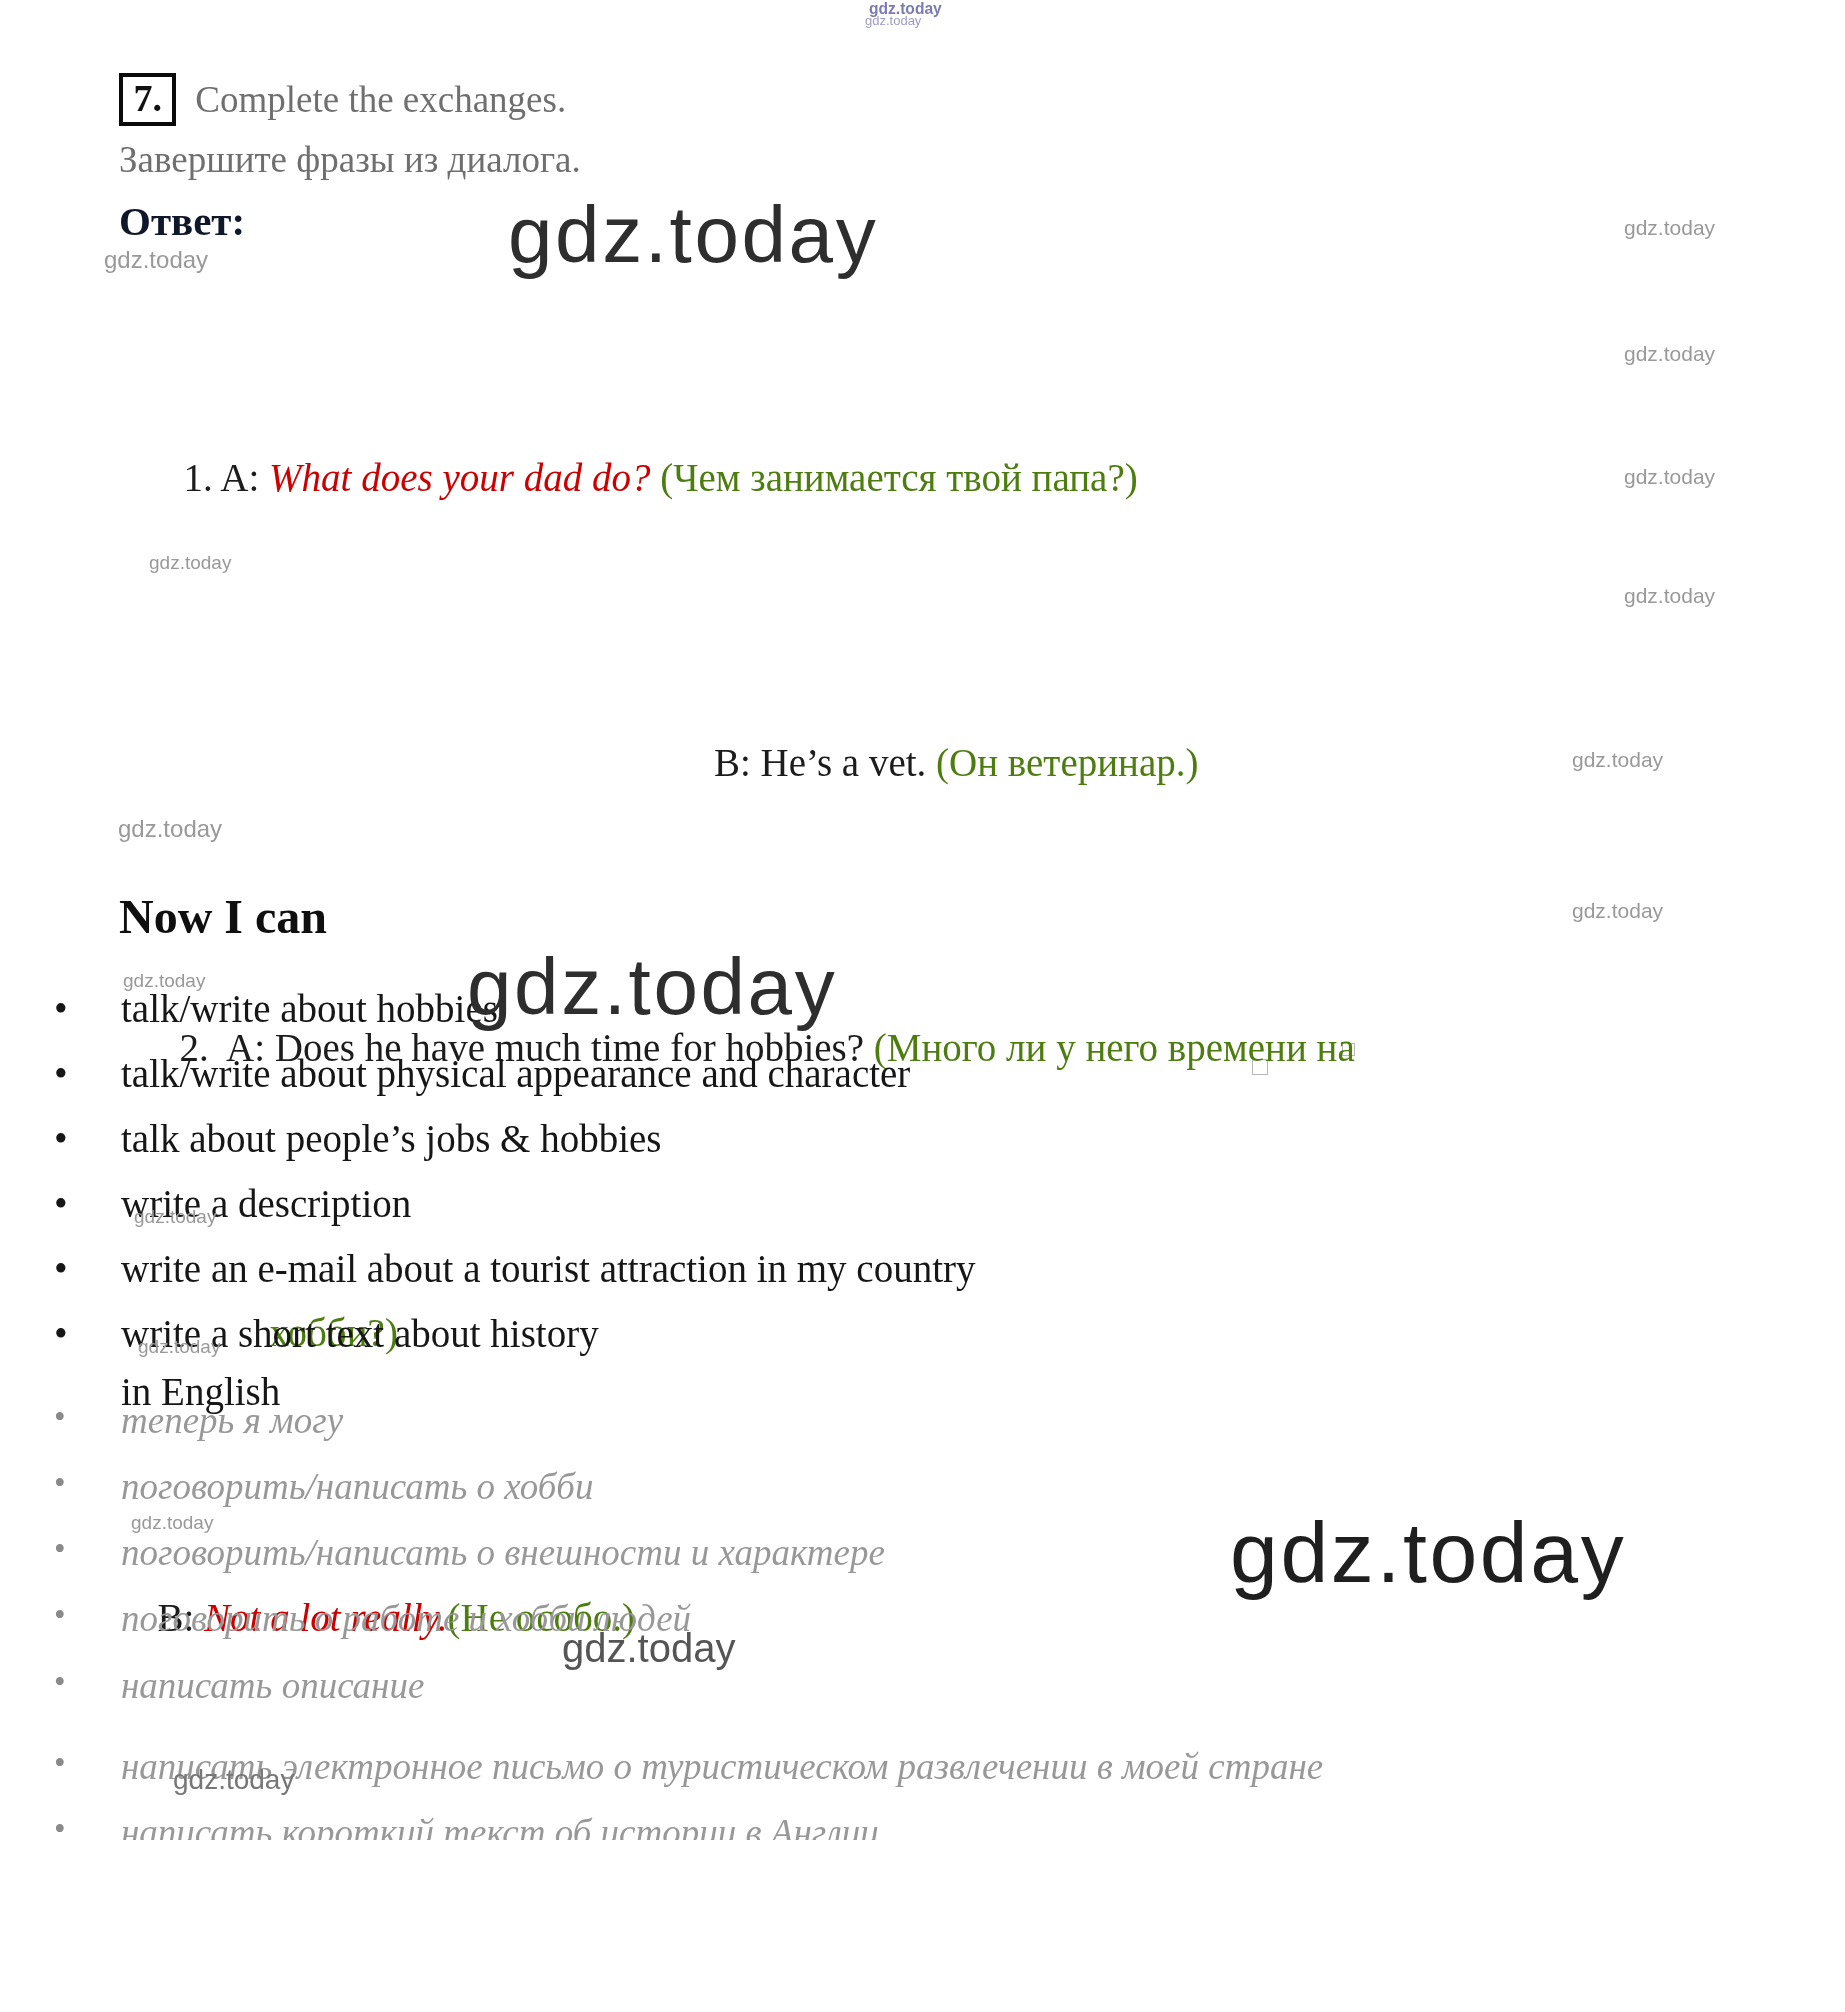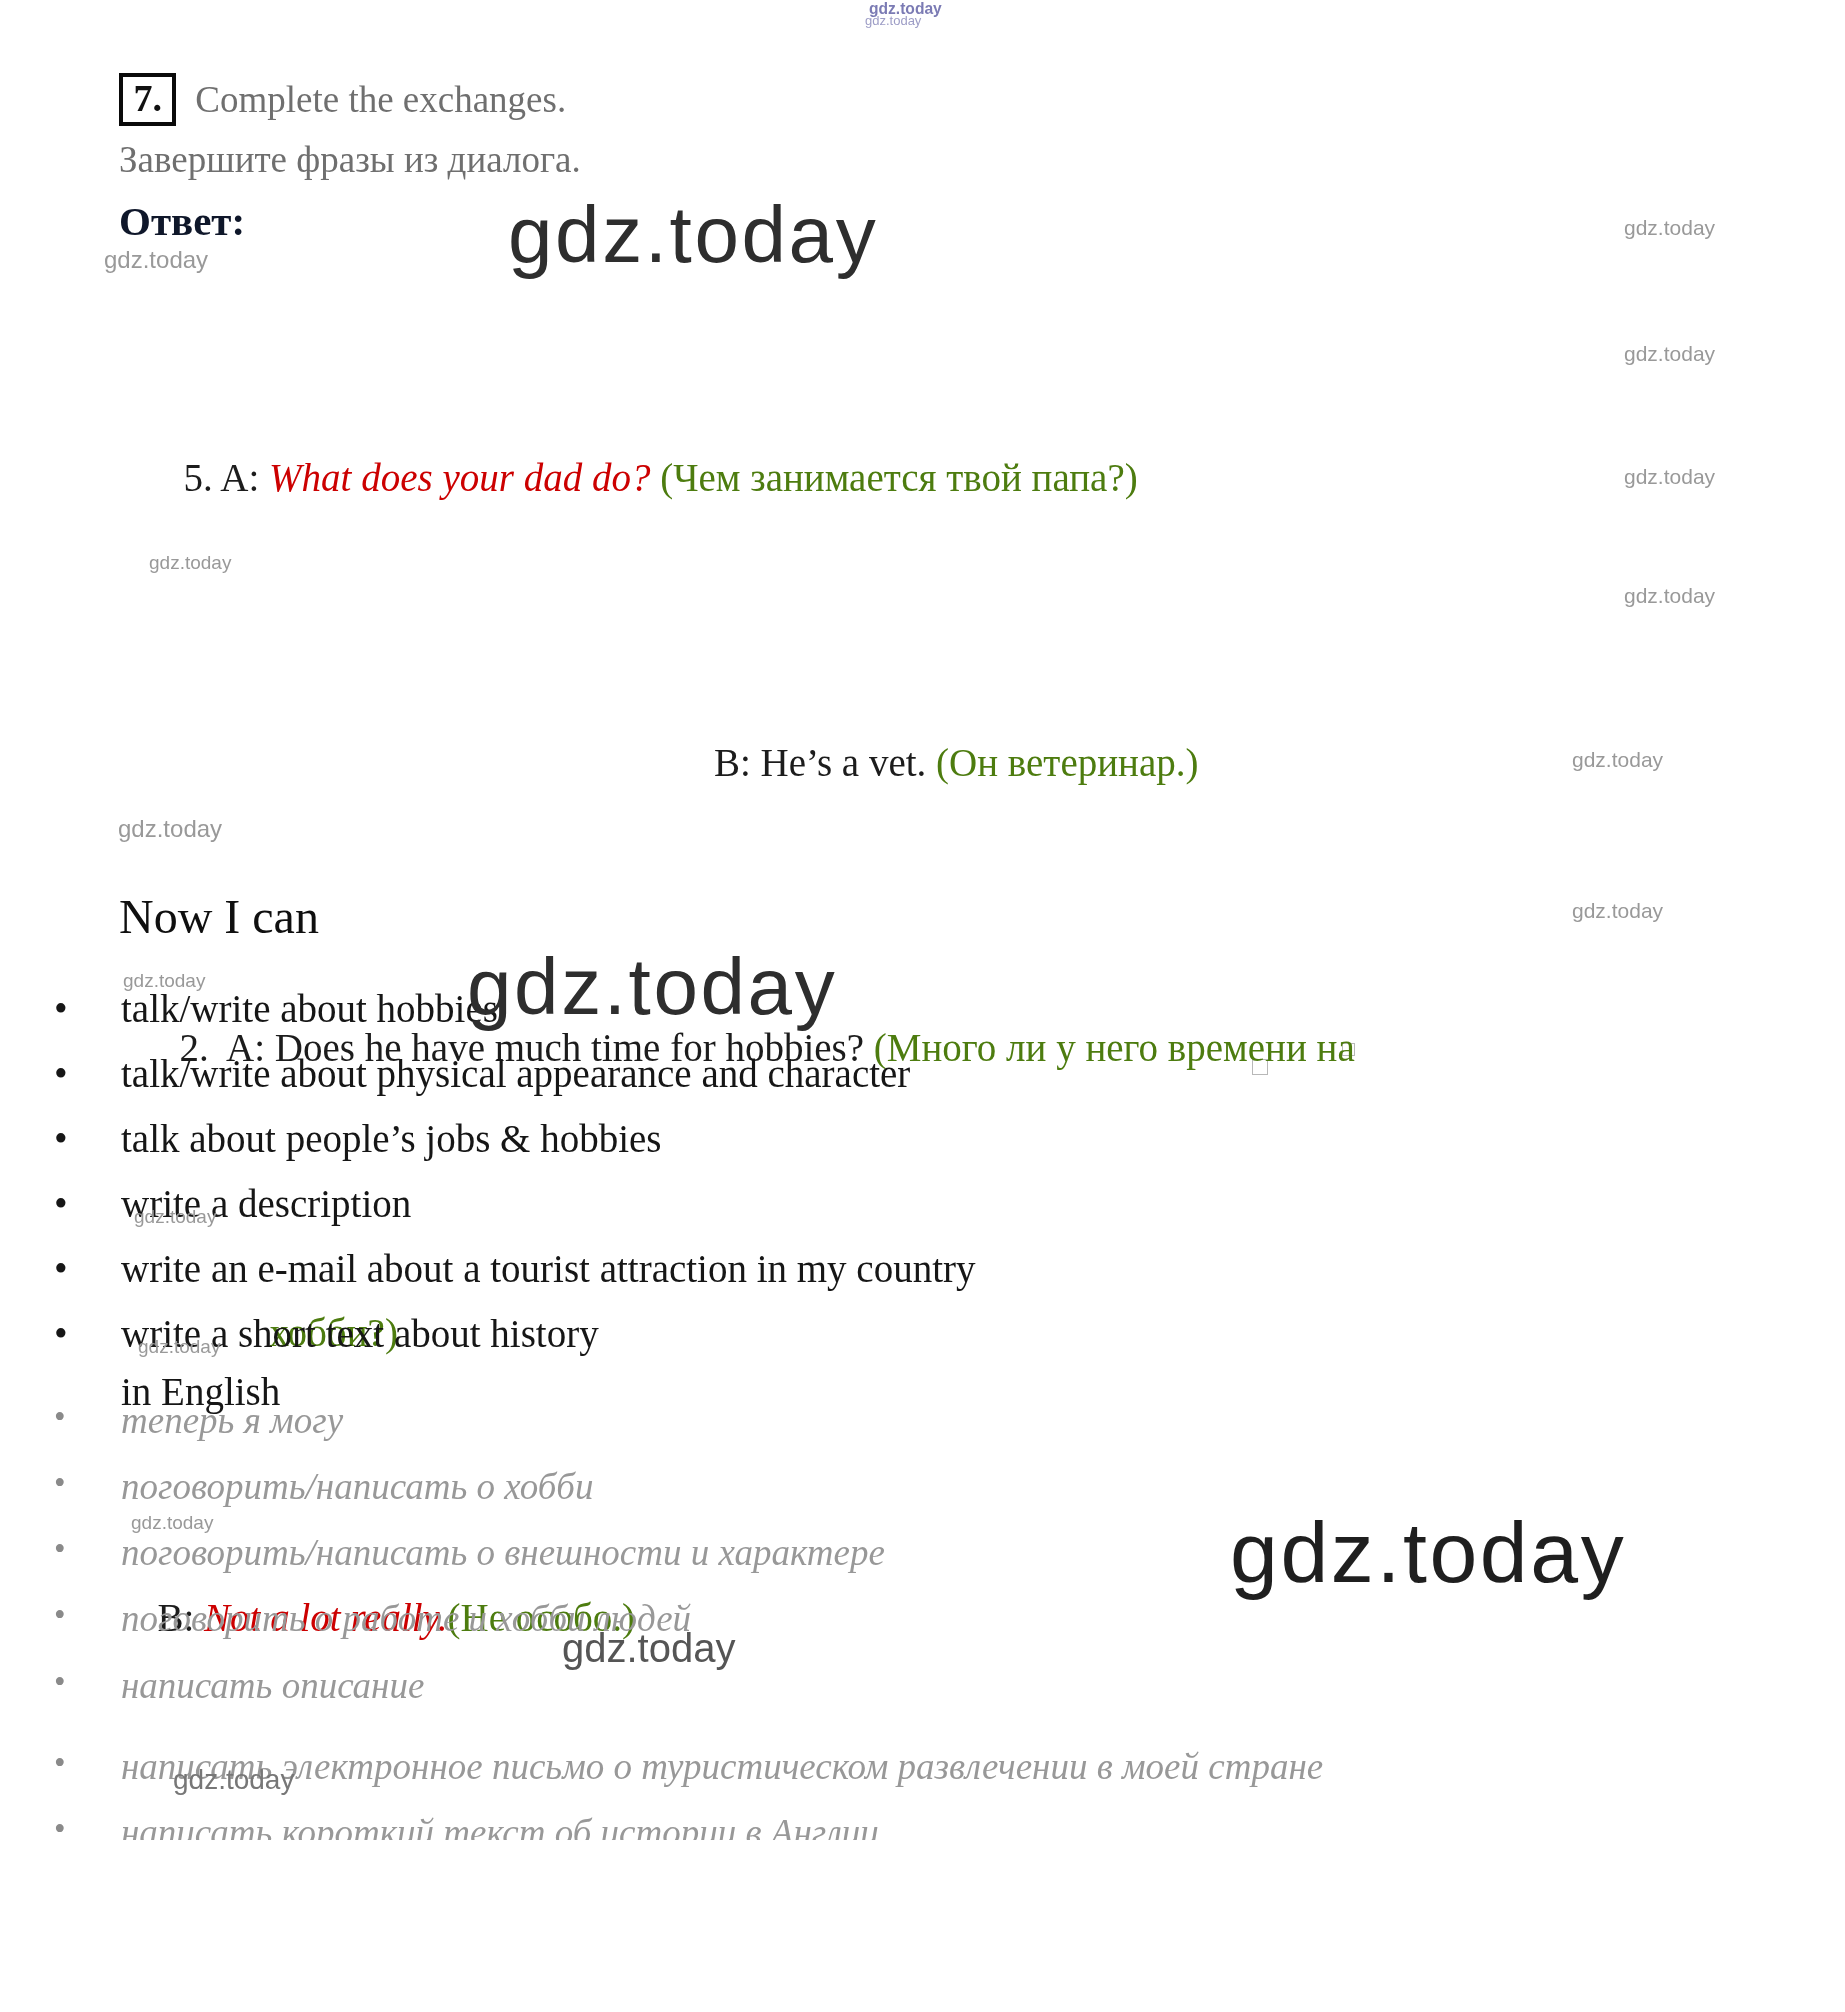--- a/index.html
+++ b/index.html
@@ -50,21 +50,21 @@
   .pl15 { padding-left:13px; }
   .pl40 { padding-left:35px; }
   .pl45 { padding-left:39px; }
   .pl55 { padding-left:48px;text-align:center; }
   .pl145 { padding-left:125px; }
   .red { color:#cc0000; font-style:italic; }
   .gray { color:#4d7c0f; }
   
   .nic-title {
     position:absolute; left:119px; top:889px;
-    font-size:48px; font-weight:normal; color:#0f0f0f; z-index:2;
+    font-size:48px; font-weight:bold; color:#0f0f0f; z-index:2;
   }
   .en-list {
     position:absolute; left:54px; top:986px; width:1349px;
     font-size:39px; color:#161616; z-index:2;
   }
   .ru-list {
     position:absolute; left:54px; top:1399px; width:1712px;
     font-size:37px; font-style:italic; color:#989898; z-index:2;
   }
   .row { display:flex; align-items:flex-start; margin-bottom:19px; }
@@ -118,21 +118,21 @@
       <span class="num-box">7.</span>
       <span class="task-en">Complete the exchanges.</span>
     </div>
     <div class="task-ru">Завершите фразы из диалога.</div>
   </div>
 
   <div class="answer-label">Ответ:</div>
 
   <div class="dialogue">
     <div class="dlg-line pl45">
-      <span>5. A: </span><span class="red">What does your dad do? </span><span></span><span class="gray">(Чем занимается твой папа?)</span>
+      <span>1. A: </span><span class="red">What does your dad do? </span><span></span><span class="gray">(Чем занимается твой папа?)</span>
     </div>
     <div class="dlg-line pl55">
       <span>B: </span><span class="red"></span><span>He’s a vet. </span><span class="gray">(Он ветеринар.)</span>
     </div>
     <div class="dlg-line pl40">
       <span>2.  A: </span><span>Does he have much time for hobbies? </span><span class="gray">(Много ли у него времени на</span>
     </div>
     <div class="dlg-line pl145">
       <span class="gray">хобби?)</span>
     </div>

